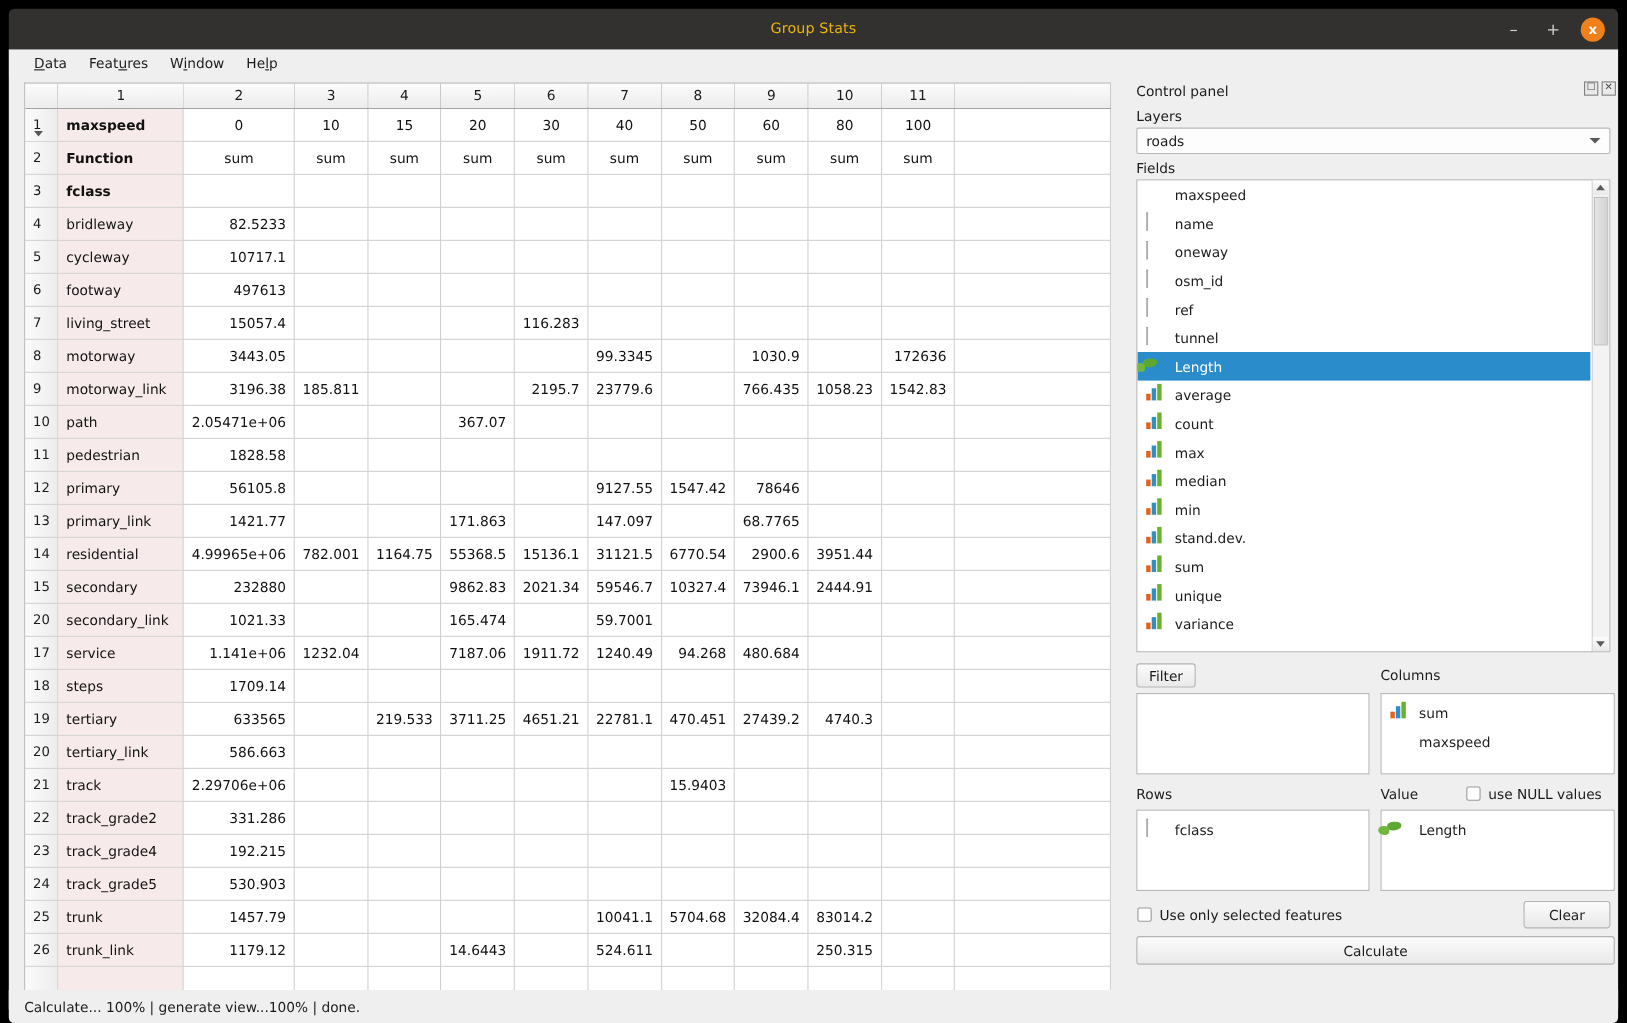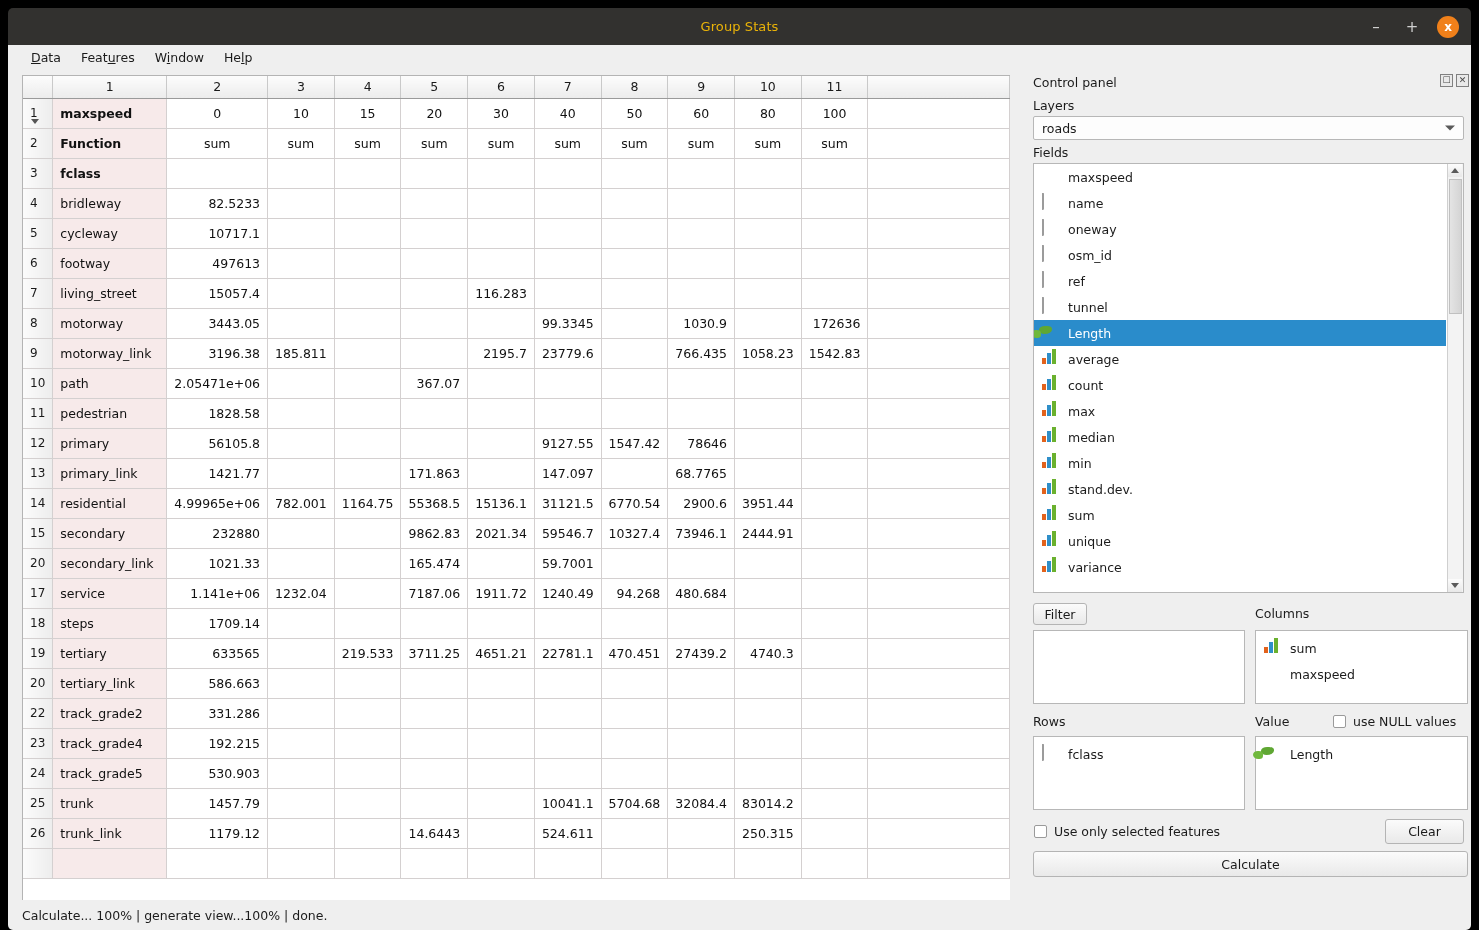--- a/index.html
+++ b/index.html
@@ -665,20 +665,35 @@
               <td class="num"></td>
               <td class="num"></td>
               <td class="num"></td>
               <td class="num"></td>
               <td class="num"></td>
               <td class="num"></td>
               <td class="num"></td>
               <td class="fill"></td>
             </tr>
             <tr>
+              <td class="rowhdr">21</td>
+              <td class="label">track</td>
+              <td class="num">2.29706e+06</td>
+              <td class="num"></td>
+              <td class="num"></td>
+              <td class="num"></td>
+              <td class="num"></td>
+              <td class="num"></td>
+              <td class="num">15.9403</td>
+              <td class="num"></td>
+              <td class="num"></td>
+              <td class="num"></td>
+              <td class="fill"></td>
+            </tr>
+            <tr>
               <td class="rowhdr">22</td>
               <td class="label">track_grade2</td>
               <td class="num">331.286</td>
               <td class="num"></td>
               <td class="num"></td>
               <td class="num"></td>
               <td class="num"></td>
               <td class="num"></td>
               <td class="num"></td>
               <td class="num"></td>

